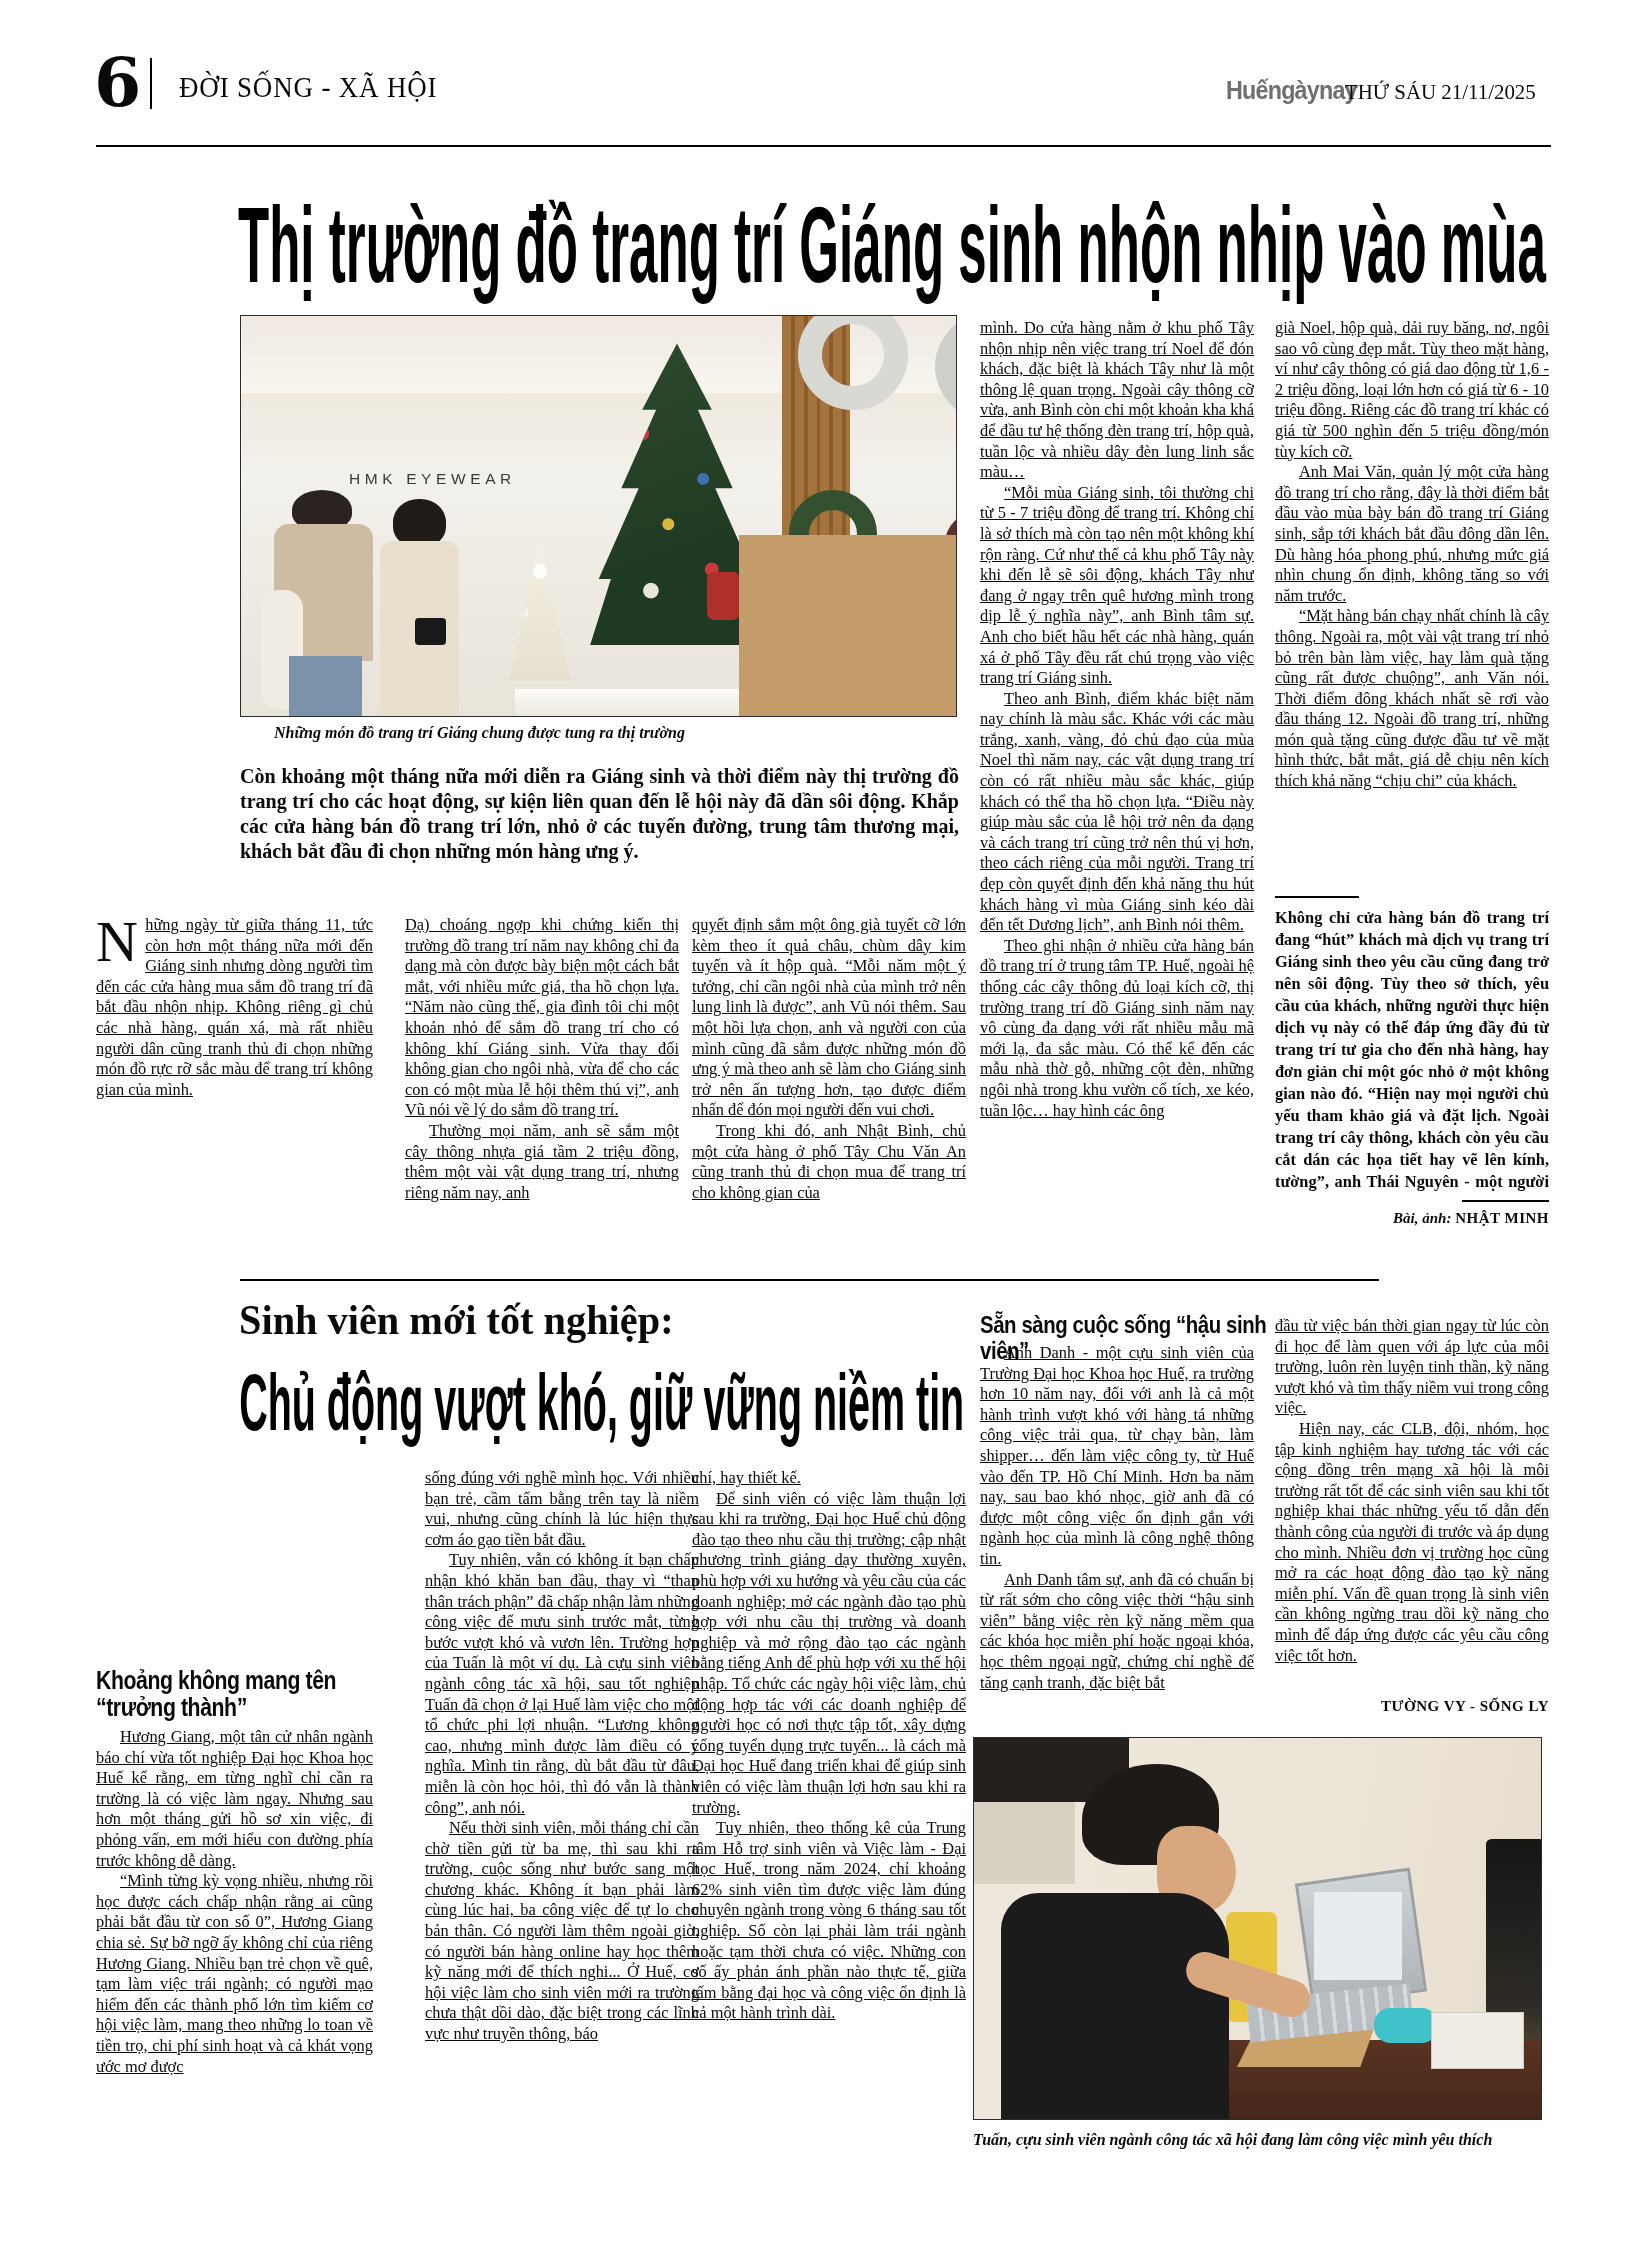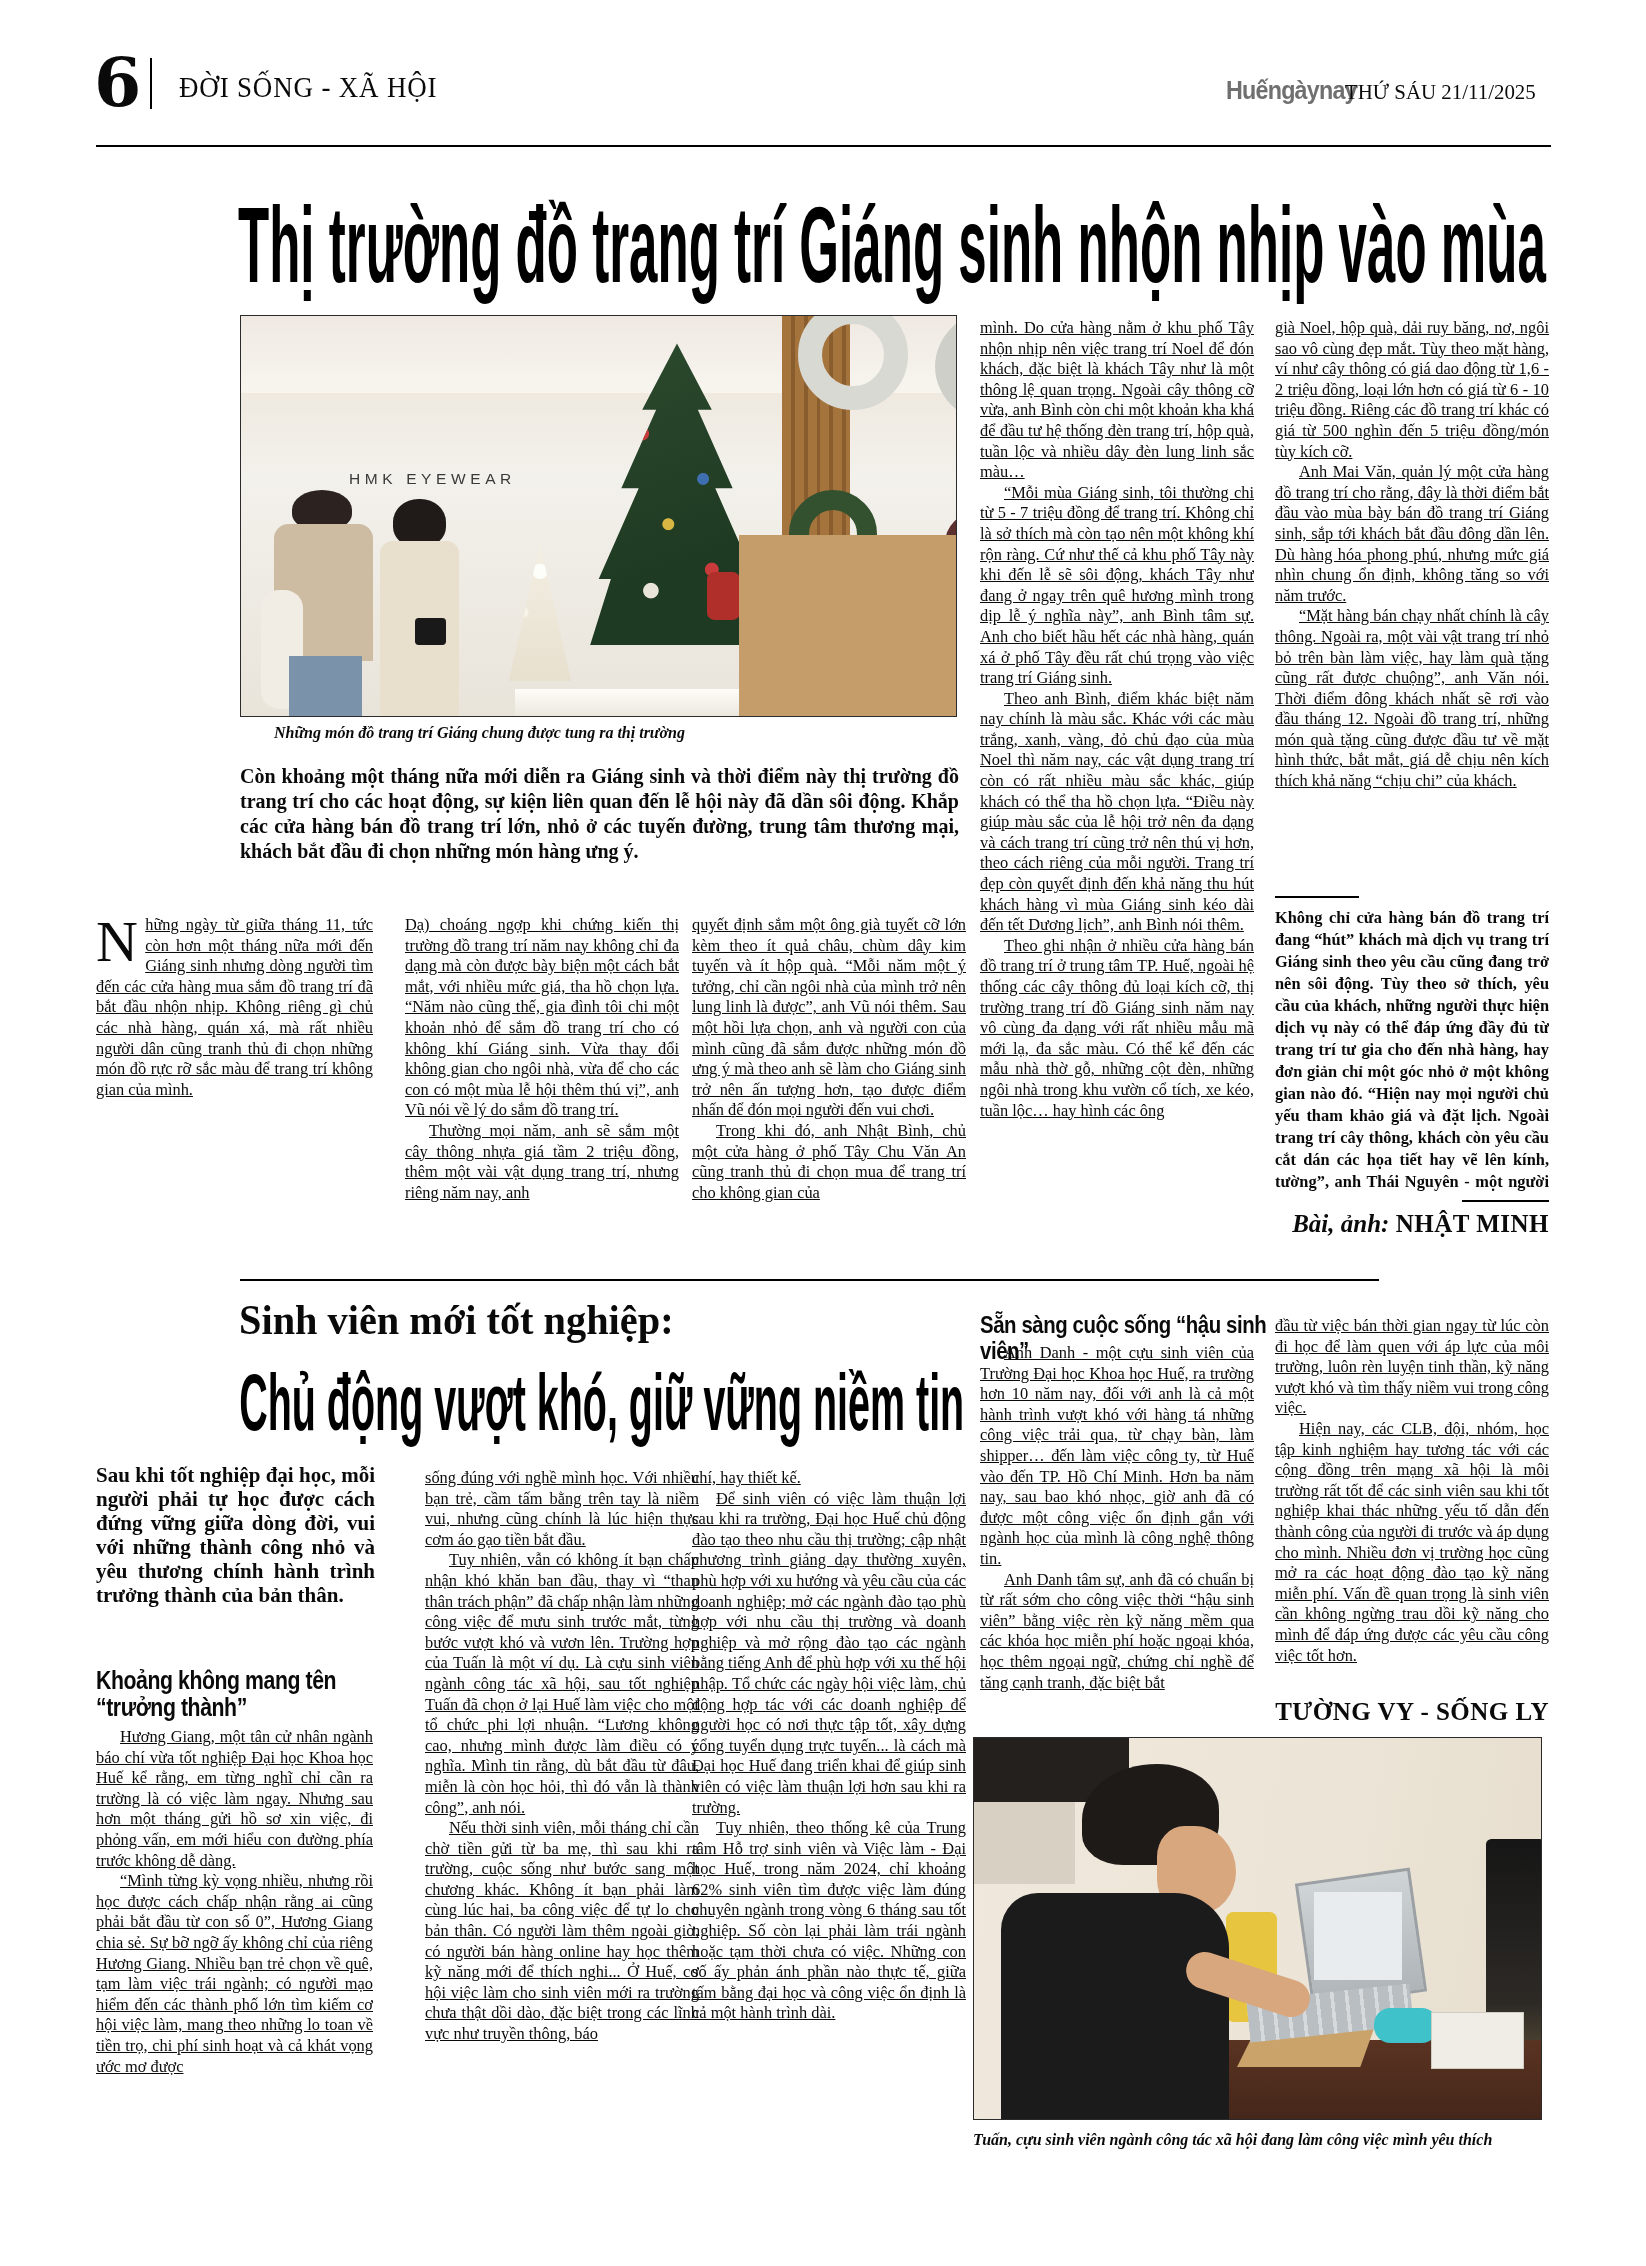--- a/index.html
+++ b/index.html
@@ -20,21 +20,21 @@
 
   
   .col{font-size:16.4px;line-height:20.6px;text-align:justify;overflow:hidden;text-decoration:underline;}
   .col p{margin:0;}
   .col p + p{text-indent:24px;}
   .col.indent-first p{text-indent:24px;}
   .dropcap{float:left;font-size:58px;line-height:49px;padding:1.8px 7.3px 0 0;font-weight:normal;}
   .intro{font-weight:bold;text-align:justify;overflow:hidden;}
   .caption{font-style:italic;font-weight:bold;font-size:16px;white-space:nowrap;}
   .note{font-weight:bold;font-size:16.4px;line-height:22px;text-align:justify;overflow:hidden;}
-  .byline{text-align:right;font-size:25px;white-space:nowrap;}
+  .byline{text-align:right;font-size:15px;white-space:nowrap;}
   .byline .b-label{font-style:italic;font-weight:bold;}
   .byline .b-name{font-weight:bold;letter-spacing:0.5px;}
   .subhead{font-family:"Liberation Sans",sans-serif;font-weight:bold;transform:scaleX(.85);transform-origin:left top;line-height:27.4px;font-size:25px;letter-spacing:-0.5px;}
   .kicker{font-weight:bold;font-size:42px;white-space:nowrap;transform:scaleX(.96);transform-origin:left top;}
   .headline-svg text{font-family:"Liberation Sans",sans-serif;font-weight:bold;fill:#000;}
 
   
   .photo{border:1.8px solid #2b2b2b;overflow:hidden;}
   .ph{position:absolute;}
   
@@ -160,21 +160,20 @@
     <span class="b-name">NHẬT MINH</span>
   </div>
 
   <div class="abs rule" style="left:240px;top:1279px;width:1139px;height:1.8px;"></div>
 
   <div class="abs kicker" style="left:239px;top:1296px;">Sinh viên mới tốt nghiệp:</div>
   <svg class="abs headline-svg" style="left:236px;top:1350px;" width="736" height="102" viewBox="0 0 805 112">
     <text x="2" y="88" font-size="88" textLength="796" lengthAdjust="spacingAndGlyphs">Chủ động vượt khó, giữ vững niềm tin</text>
   </svg>
 
-  <div class="abs intro" style="left:96px;top:1463px;width:279px;height:196px;font-size:21px;line-height:24px;">Sau khi tốt nghiệp đại học, mỗi người phải tự học được cách đứng vững giữa dòng đời, vui với những thành công nhỏ và yêu thương chính hành trình trưởng thành của bản thân.</div>
   <div class="abs subhead" style="left:96px;top:1667px;width:338px;">Khoảng không mang tên “trưởng thành”</div>
   <div class="abs col indent-first" style="left:96px;top:1727px;width:277px;height:431px;">
     <p>Hương Giang, một tân cử nhân ngành báo chí vừa tốt nghiệp Đại học Khoa học Huế kể rằng, em từng nghĩ chỉ cần ra trường là có việc làm ngay. Nhưng sau hơn một tháng gửi hồ sơ xin việc, đi phỏng vấn, em mới hiểu con đường phía trước không dễ dàng.</p><p>“Mình từng kỳ vọng nhiều, nhưng rồi học được cách chấp nhận rằng ai cũng phải bắt đầu từ con số 0”, Hương Giang chia sẻ. Sự bỡ ngỡ ấy không chỉ của riêng Hương Giang. Nhiều bạn trẻ chọn về quê, tạm làm việc trái ngành; có người mạo hiểm đến các thành phố lớn tìm kiếm cơ hội việc làm, mang theo những lo toan về tiền trọ, chi phí sinh hoạt và cả khát vọng ước mơ được</p><span></span>
   </div>
   <div class="abs col" style="left:405px;top:1468px;width:274px;height:691px;margin-left:20px;">
     <p>sống đúng với nghề mình học. Với nhiều bạn trẻ, cầm tấm bằng trên tay là niềm vui, nhưng cũng chính là lúc hiện thực cơm áo gạo tiền bắt đầu.</p><p>Tuy nhiên, vẫn có không ít bạn chấp nhận khó khăn ban đầu, thay vì “than thân trách phận” đã chấp nhận làm những công việc để mưu sinh trước mắt, từng bước vượt khó và vươn lên. Trường hợp của Tuấn là một ví dụ. Là cựu sinh viên ngành công tác xã hội, sau tốt nghiệp Tuấn đã chọn ở lại Huế làm việc cho một tổ chức phi lợi nhuận. “Lương không cao, nhưng mình được làm điều có ý nghĩa. Mình tin rằng, dù bắt đầu từ đâu, miễn là còn học hỏi, thì đó vẫn là thành công”, anh nói.</p><p>Nếu thời sinh viên, mỗi tháng chỉ cần chờ tiền gửi từ ba mẹ, thì sau khi ra trường, cuộc sống như bước sang một chương khác. Không ít bạn phải làm cùng lúc hai, ba công việc để tự lo cho bản thân. Có người làm thêm ngoài giờ, có người bán hàng online hay học thêm kỹ năng mới để thích nghi... Ở Huế, cơ hội việc làm cho sinh viên mới ra trường chưa thật dồi dào, đặc biệt trong các lĩnh vực như truyền thông, báo</p><span></span>
   </div>
   <div class="abs col" style="left:692px;top:1468px;width:274px;height:691px;">
     <p>chí, hay thiết kế.</p><p>Để sinh viên có việc làm thuận lợi sau khi ra trường, Đại học Huế chủ động đào tạo theo nhu cầu thị trường; cập nhật chương trình giảng dạy thường xuyên, phù hợp với xu hướng và yêu cầu của các doanh nghiệp; mở các ngành đào tạo phù hợp với nhu cầu thị trường và doanh nghiệp và mở rộng đào tạo các ngành bằng tiếng Anh để phù hợp với xu thế hội nhập. Tổ chức các ngày hội việc làm, chủ động hợp tác với các doanh nghiệp để người học có nơi thực tập tốt, xây dựng cổng tuyển dụng trực tuyến... là cách mà Đại học Huế đang triển khai để giúp sinh viên có việc làm thuận lợi hơn sau khi ra trường.</p><p>Tuy nhiên, theo thống kê của Trung tâm Hỗ trợ sinh viên và Việc làm - Đại học Huế, trong năm 2024, chỉ khoảng 62% sinh viên tìm được việc làm đúng chuyên ngành trong vòng 6 tháng sau tốt nghiệp. Số còn lại phải làm trái ngành hoặc tạm thời chưa có việc. Những con số ấy phản ánh phần nào thực tế, giữa tấm bằng đại học và công việc ổn định là cả một hành trình dài.</p><span></span>
   </div>

